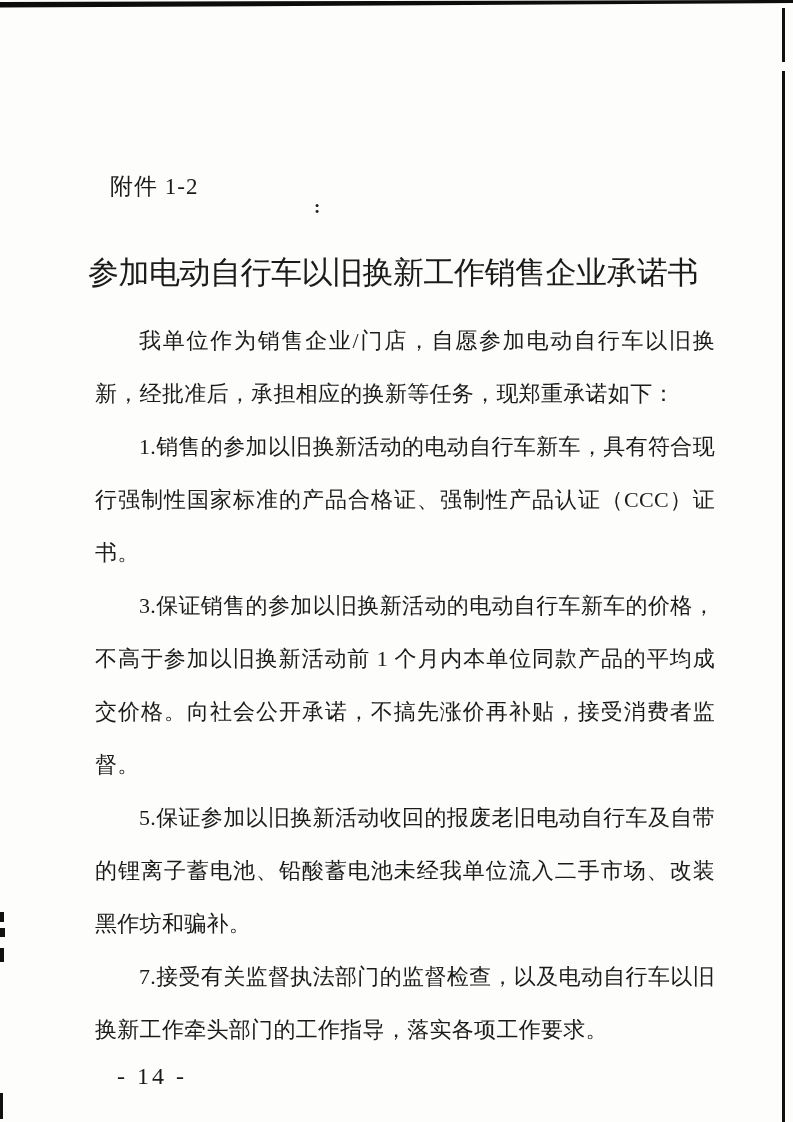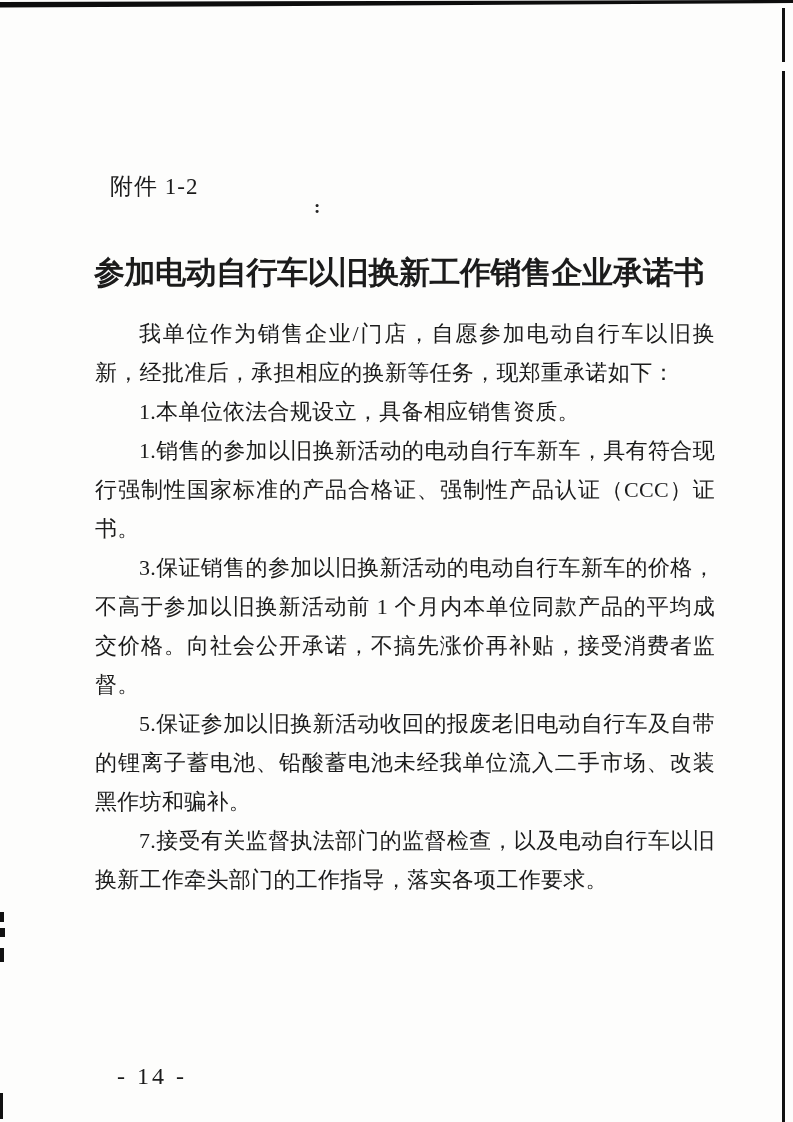--- a/index.html
+++ b/index.html
@@ -31,30 +31,29 @@
   .attachment-label{
     position:absolute;left:110px;top:171px;
     font-size:23px;letter-spacing:1px;white-space:nowrap;
   }
   .stray-mark{
     position:absolute;left:314px;top:196px;
     font-size:19px;font-weight:bold;color:#222;
   }
   .doc-title{
     position:absolute;left:88px;top:231px;width:622px;
-    text-align:center;
     font-family:"Liberation Sans","DejaVu Sans",sans-serif;
-    font-weight:700;
+    font-weight:400;
     font-size:31px;line-height:42px;
     letter-spacing:-0.5px;
     white-space:nowrap;
   }
   .doc-body{
     position:absolute;left:95px;top:314px;width:620px;
-    font-size:22px;line-height:39px;
+    font-size:22px;line-height:53px;
     letter-spacing:0.3px;
     text-align:justify;
   }
   .doc-body p{
     margin:0;padding:0;
     text-indent:2em;
   }
   .page-number{
     position:absolute;left:117px;top:1063px;
     font-size:24px;letter-spacing:3px;white-space:nowrap;
@@ -73,21 +72,20 @@
   <div class="left-mark m4"></div>
 
   <div class="attachment-label">附件 1-2</div>
 
   <div class="stray-mark">:</div>
 
   <h1 class="doc-title">参加电动自行车以旧换新工作销售企业承诺书</h1>
 
   <div class="doc-body">
     <p>我单位作为销售企业/门店，自愿参加电动自行车以旧换新，经批准后，承担相应的换新等任务，现郑重承诺如下：</p>
-    <p>1.本单位依法合规设立，具备相应销售资质。</p>
     <p>1.销售的参加以旧换新活动的电动自行车新车，具有符合现行强制性国家标准的产品合格证、强制性产品认证（CCC）证书。</p>
     <p>3.保证销售的参加以旧换新活动的电动自行车新车的价格，不高于参加以旧换新活动前 1 个月内本单位同款产品的平均成交价格。向社会公开承诺，不搞先涨价再补贴，接受消费者监督。</p>
     <p>5.保证参加以旧换新活动收回的报废老旧电动自行车及自带的锂离子蓄电池、铅酸蓄电池未经我单位流入二手市场、改装黑作坊和骗补。</p>
     <p>7.接受有关监督执法部门的监督检查，以及电动自行车以旧换新工作牵头部门的工作指导，落实各项工作要求。</p>
   </div>
 
   <div class="page-number">- 14 -</div>
 
 </div>
 

